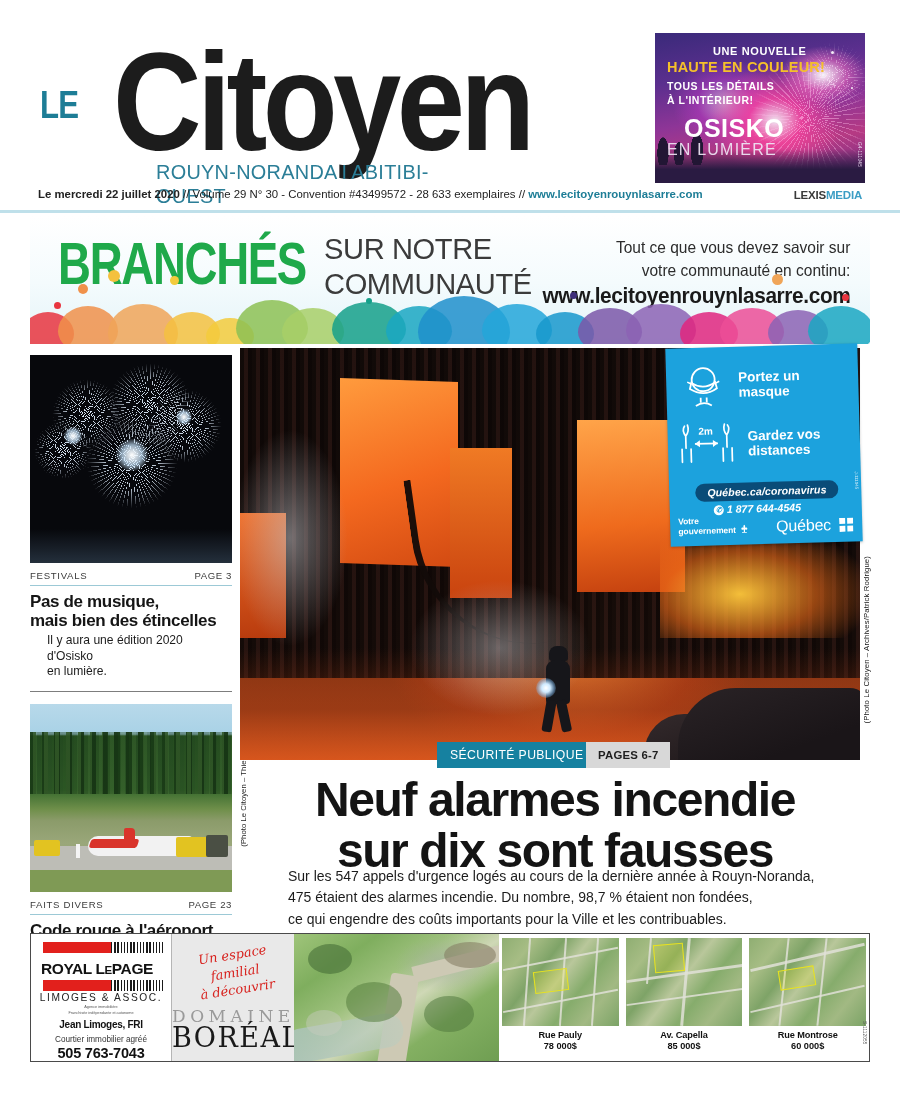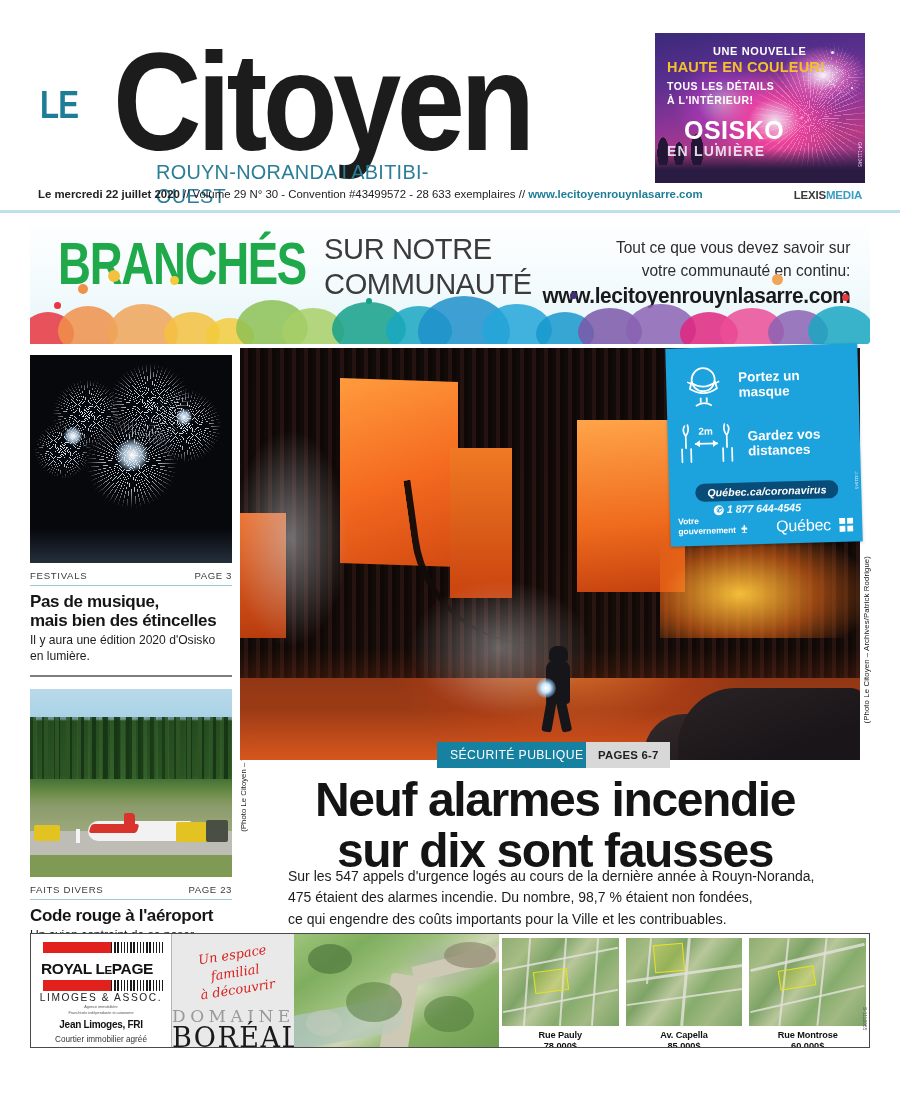--- a/index.html
+++ b/index.html
@@ -81,21 +81,21 @@
       radial-gradient(ellipse 8px 22px at 8px 34px, #221634 70%, transparent 72%),
       radial-gradient(ellipse 7px 18px at 24px 36px, #221634 70%, transparent 72%),
       radial-gradient(ellipse 9px 24px at 42px 32px, #221634 70%, transparent 72%);
   }
   .osisko-txt { position:absolute; left:12px; top:12px; z-index:4; }
   .osisko-l1 { font-size:11px; font-weight:700; color:#fff; letter-spacing:.6px;margin-left:46px; }
   .osisko-l2 { font-size:14.5px; font-weight:700; color:#f5c02a; letter-spacing:.2px; margin-top:2px; }
   .osisko-l3 { font-size:10.5px; font-weight:700; color:#fff; letter-spacing:.5px; margin-top:4px; line-height:1.35; }
   .osisko-brand { position:absolute; left:12px; bottom:24px; z-index:4; }
   .osisko-b1 { font-size:25px; font-weight:700; color:#fff; letter-spacing:.5px; line-height:.95;margin-left:17px; }
-  .osisko-b2 { font-size:14px; font-weight:700; color:#efe6f5; letter-spacing:1.2px; opacity:.92; }
+  .osisko-b2 { font-size:16px; font-weight:400; color:#efe6f5; letter-spacing:1.2px; opacity:.92; }
   .osisko-side {
     position:absolute; right:3px; bottom:16px; z-index:5;
     font-size:4.6px; color:#e7d7ef; writing-mode:vertical-rl; letter-spacing:.3px;
   }
 
   
   .infoline {
     position:absolute; left:38px; top:188px; width:824px; height:18px;
     font-size:11.4px; color:#222; white-space:nowrap;
   }
@@ -176,21 +176,21 @@
   }
 
   .kicker-row {
     display:flex; justify-content:space-between; align-items:baseline;
     margin-top:7px; padding-bottom:4px;
     border-bottom:1.6px solid #9cc9d6;
   }
   .kicker { font-size:9.6px; letter-spacing:.7px; color:#3b3b3b; }
   .pageref { font-size:9.6px; letter-spacing:.6px; color:#3b3b3b; }
   .ltitle { font-size:17px; font-weight:700; line-height:1.1; margin-top:7px; letter-spacing:-.35px; color:#151515; }
-  .ldeck { font-size:12.1px; line-height:1.28; margin-top:3px; color:#1c1c1c; }
+  .ldeck { font-size:12.1px; line-height:1.28; margin-top:3px; color:#1c1c1c;margin-left:17px; }
   .rule-left { width:202px; height:1.3px; background:#7d7d7d; margin-top:11px; }
 
   
   .main-photo {
     position:absolute; left:240px; top:348px; width:620px; height:412px;
     overflow:hidden; background:#140a06;
   }
   .mp-bg { position:absolute; inset:0;
     background:
       radial-gradient(ellipse 230px 160px at 330px 300px, rgba(255,150,60,.85), rgba(220,70,25,.35) 55%, rgba(80,20,10,0) 80%),
@@ -277,21 +277,21 @@
     text-align:center; font-size:48px; font-weight:700; line-height:1.06;
     letter-spacing:-1.4px; color:#141414;
   }
   .deck {
     position:absolute; left:288px; top:866px; width:540px;
     text-align:left; font-size:14px; line-height:1.52; color:#1c1c1c;
   }
 
   
   .adstrip {
-    position:absolute; left:30px; top:933px; width:840px; height:115px;
+    position:absolute; left:30px; top:933px; width:840px; height:129px;
     border:1.5px solid #4a4a4a; background:#fff; display:flex; overflow:hidden;
   }
   .ad-rlp { width:140px; height:100%; background:#fff; position:relative; padding-top:8px; }
   .rlp-bar { position:absolute; left:12px; width:72px; height:11px; background:#e2201c; }
   .rlp-lines { position:absolute; right:8px; width:52px; height:11px;
     background:repeating-linear-gradient(90deg,#1a1a1a 0 1.4px, #fff 1.4px 3.2px); }
   .rlp-name { position:absolute; left:10px; top:26px; font-size:15.5px; font-weight:700; letter-spacing:-.4px; color:#111; }
   .rlp-name .sm { font-size:11.5px; }
   .rlp-sub { position:absolute; left:0; right:0; top:58px; text-align:center; font-size:10.2px; letter-spacing:1.6px; color:#222; }
   .rlp-fine { position:absolute; left:0; right:0; top:71px; text-align:center; font-size:3.8px; color:#555; line-height:1.45; }

